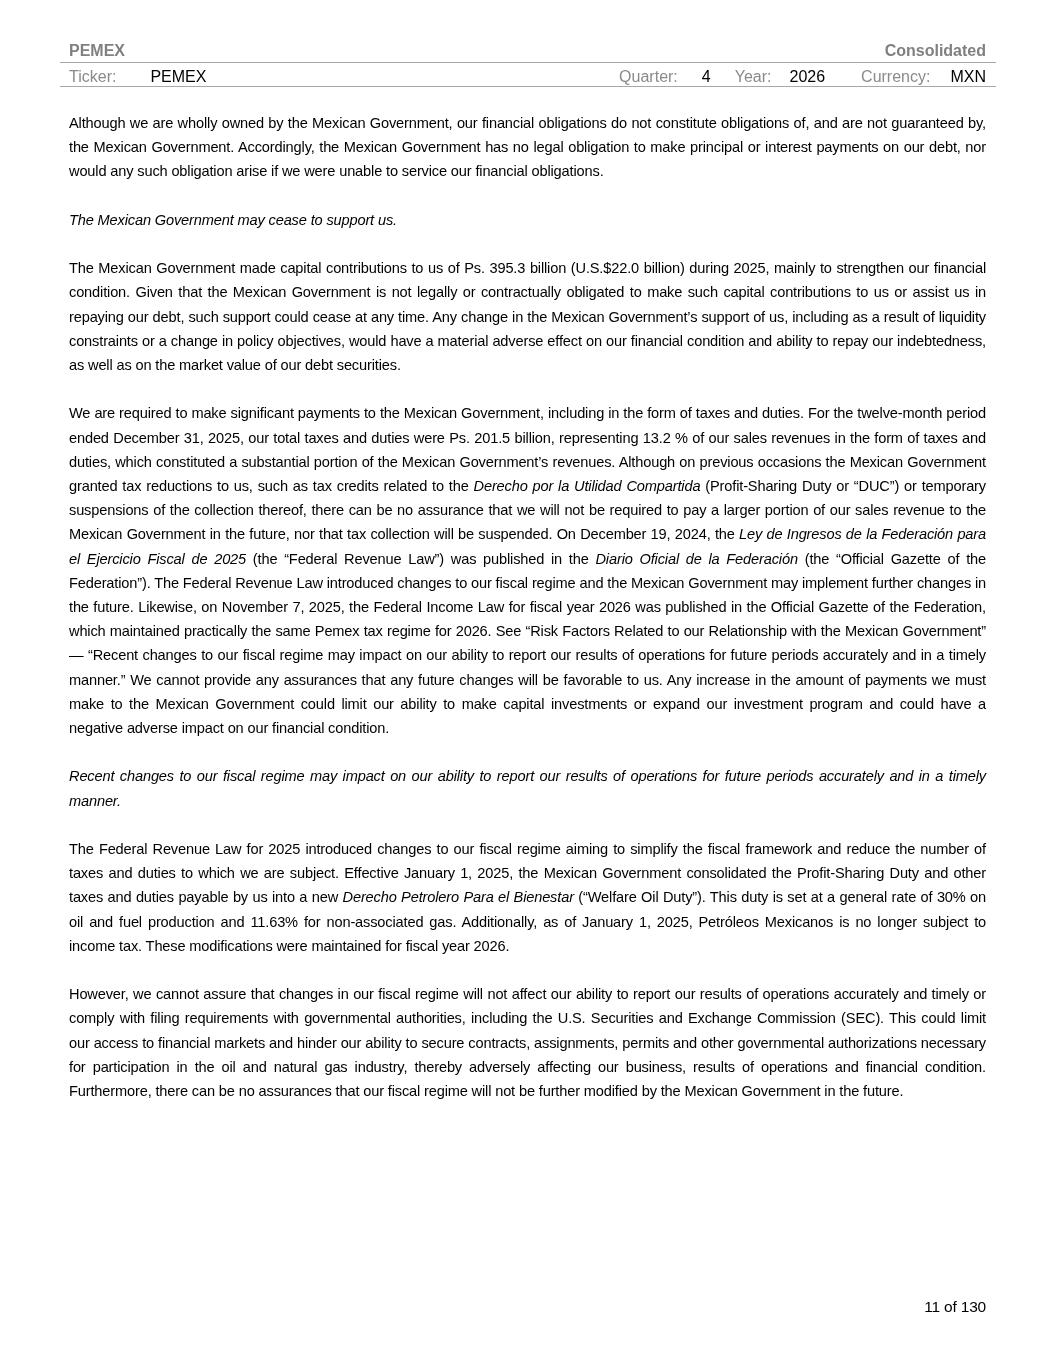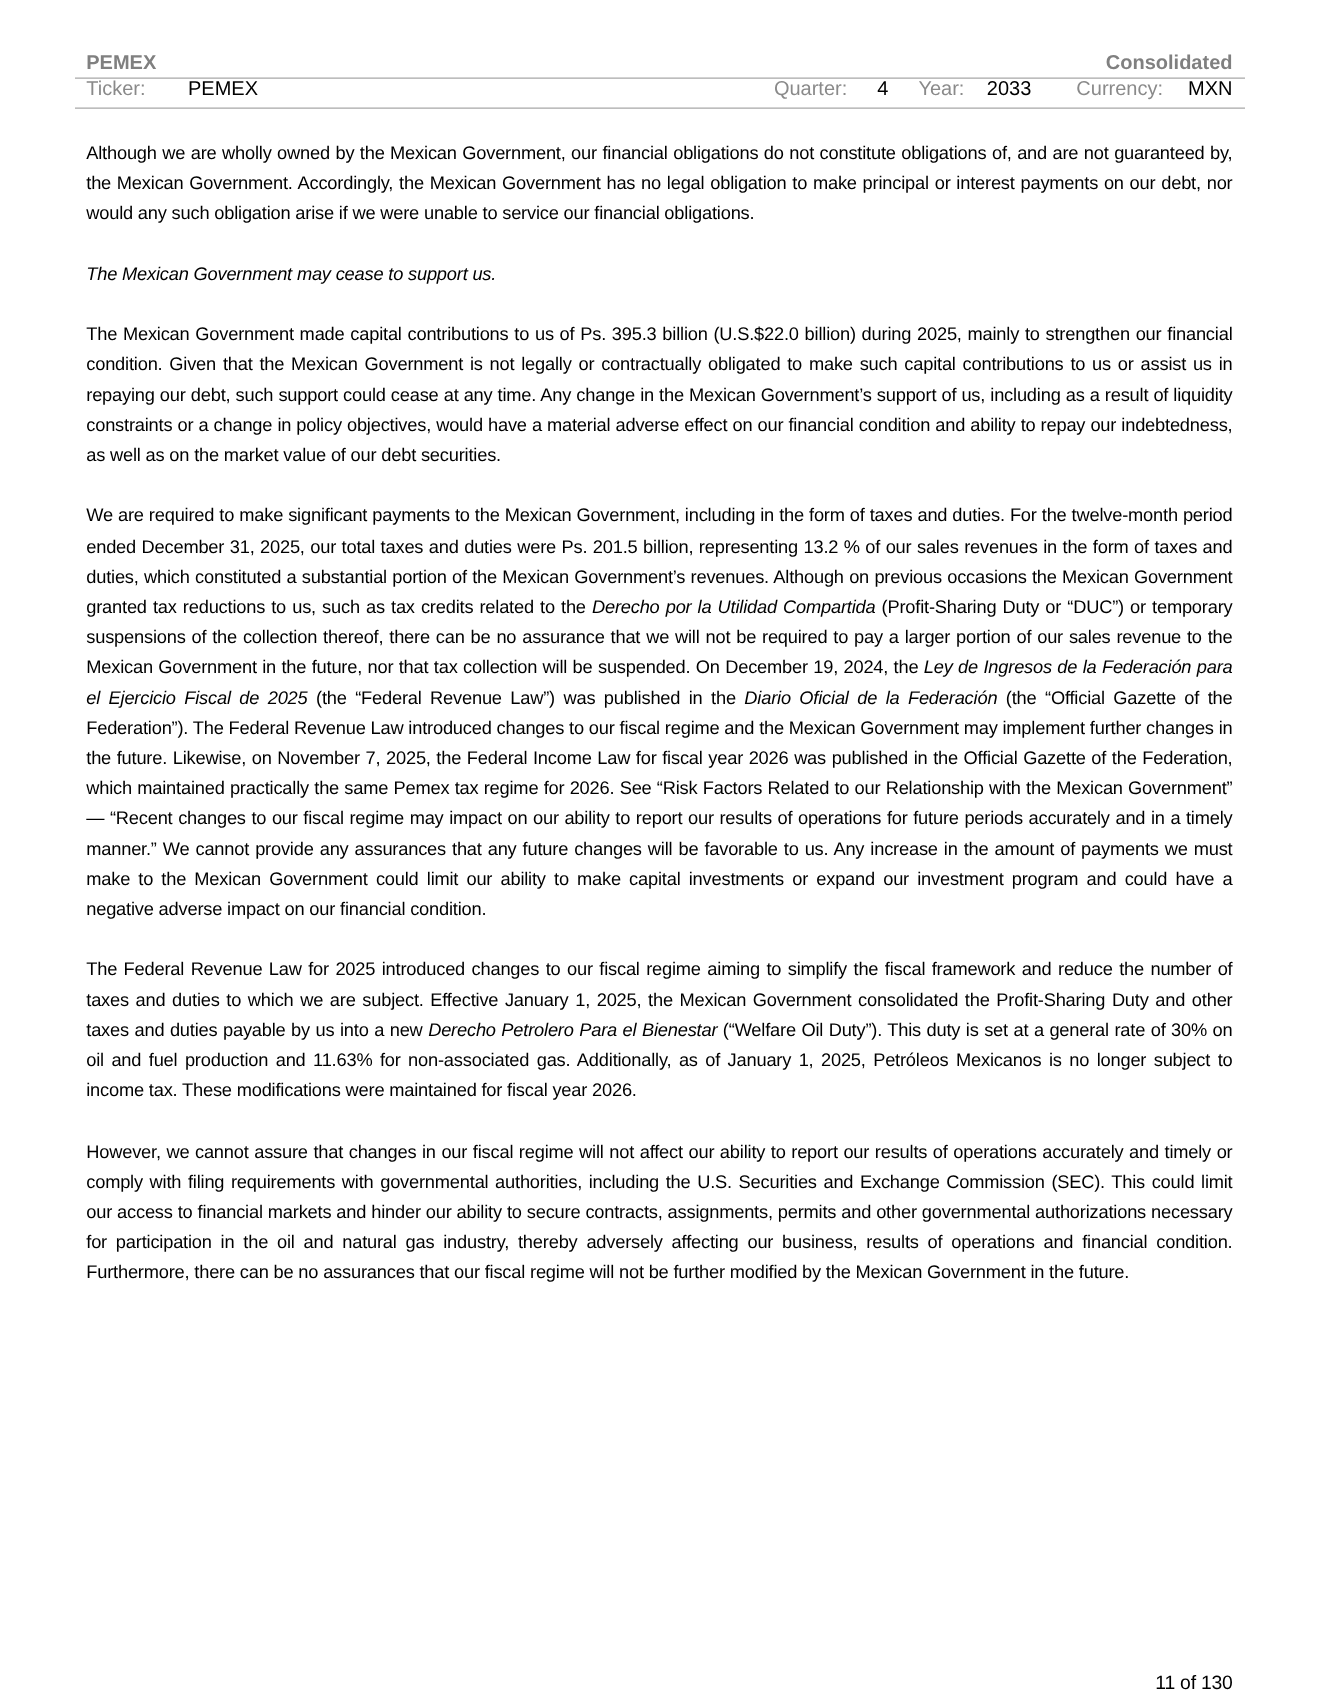--- a/index.html
+++ b/index.html
@@ -28,21 +28,21 @@
       align-items: flex-end;
       padding: 0 10px 2px 9px;
       border-bottom: 1px solid #a8a8a8;
       font-weight: bold;
       font-size: 16px;
       color: #808080;
     }
     .header-meta {
       height: 23px;
       display: flex;
-      align-items: flex-start;
+      align-items: flex-end;
       padding: 0 10px 0 9px;
       border-bottom: 1px solid #a8a8a8;
       font-size: 16px;
     }
     .meta-label { color: #8a8a8a; }
     .meta-value { color: #000; }
     .ticker-value { margin-left: 34px; }
     .meta-spacer { flex: 1; }
     .q-value { margin-left: 24px; }
     .y-label { margin-left: 24px; }
@@ -70,46 +70,46 @@
     }
     .content i { font-style: italic; }
 
     .page-num {
       position: absolute;
       right: 69px;
       top: 1298px;
       font-size: 15.5px;
       font-family: "Liberation Sans", sans-serif;
       letter-spacing: -0.2px;
-      margin-top: 40px;
     }
   </style>
 </head>
 <body>
 
 <div class="header">
   <div class="header-top">
     <span>PEMEX</span>
     <span>Consolidated</span>
   </div>
   <div class="header-meta">
     <span class="meta-label">Ticker:</span>
     <span class="meta-value ticker-value">PEMEX</span>
     <span class="meta-spacer"></span>
     <span class="meta-label">Quarter:</span>
     <span class="meta-value q-value">4</span>
     <span class="meta-label y-label">Year:</span>
-    <span class="meta-value y-value">2033</span>
+    <span class="meta-value y-value">2026</span>
     <span class="meta-label c-label">Currency:</span>
     <span class="meta-value c-value">MXN</span>
   </div>
 </div>
 
 <div class="content">
   <p>Although we are wholly owned by the Mexican Government, our financial obligations do not constitute obligations of, and are not guaranteed by, the Mexican Government. Accordingly, the Mexican Government has no legal obligation to make principal or interest payments on our debt, nor would any such obligation arise if we were unable to service our financial obligations.</p>
   <p class="heading">The Mexican Government may cease to support us.</p>
   <p>The Mexican Government made capital contributions to us of Ps. 395.3 billion (U.S.$22.0 billion) during 2025, mainly to strengthen our financial condition. Given that the Mexican Government is not legally or contractually obligated to make such capital contributions to us or assist us in repaying our debt, such support could cease at any time. Any change in the Mexican Government’s support of us, including as a result of liquidity constraints or a change in policy objectives, would have a material adverse effect on our financial condition and ability to repay our indebtedness, as well as on the market value of our debt securities.</p>
   <p><span>We are required to make significant payments to the Mexican Government, including in the form of taxes and duties. For the twelve-month period ended December 31, 2025, our total taxes and duties were Ps. 201.5 billion, representing 13.2 % of our sales revenues in the form of taxes and duties, which constituted a substantial portion of the Mexican Government’s revenues. Although on previous occasions the Mexican Government granted tax reductions to us, such as tax credits related to the </span><i>Derecho por la Utilidad Compartida</i><span> (Profit-Sharing Duty or “DUC”) or temporary suspensions of the collection thereof, there can be no assurance that we will not be required to pay a larger portion of our sales revenue to the Mexican Government in the future, nor that tax collection will be suspended. On December 19, 2024, the </span><i>Ley de Ingresos de la Federación para el Ejercicio Fiscal de 2025</i><span> (the “Federal Revenue Law”) was published in the </span><i>Diario Oficial de la Federación</i><span> (the “Official Gazette of the Federation”). The Federal Revenue Law introduced changes to our fiscal regime and the Mexican Government may implement further changes in the future. Likewise, on November 7, 2025, the Federal Income Law for fiscal year 2026 was published in the Official Gazette of the Federation, which maintained practically the same Pemex tax regime for 2026. See “Risk Factors Related to our Relationship with the Mexican Government” — “Recent changes to our fiscal regime may impact on our ability to report our results of operations for future periods accurately and in a timely manner.” We cannot provide any assurances that any future changes will be favorable to us. Any increase in the amount of payments we must make to the Mexican Government could limit our ability to make capital investments or expand our investment program and could have a negative adverse impact on our financial condition.</span></p>
+  <p class="heading">Recent changes to our fiscal regime may impact on our ability to report our results of operations for future periods accurately and in a timely manner.</p>
   <p><span>The Federal Revenue Law for 2025 introduced changes to our fiscal regime aiming to simplify the fiscal framework and reduce the number of taxes and duties to which we are subject. Effective January 1, 2025, the Mexican Government consolidated the Profit-Sharing Duty and other taxes and duties payable by us into a new </span><i>Derecho Petrolero Para el Bienestar</i><span> (“Welfare Oil Duty”). This duty is set at a general rate of 30% on oil and fuel production and 11.63% for non-associated gas. Additionally, as of January 1, 2025, Petróleos Mexicanos is no longer subject to income tax. These modifications were maintained for fiscal year 2026.</span></p>
   <p>However, we cannot assure that changes in our fiscal regime will not affect our ability to report our results of operations accurately and timely or comply with filing requirements with governmental authorities, including the U.S. Securities and Exchange Commission (SEC). This could limit our access to financial markets and hinder our ability to secure contracts, assignments, permits and other governmental authorizations necessary for participation in the oil and natural gas industry, thereby adversely affecting our business, results of operations and financial condition. Furthermore, there can be no assurances that our fiscal regime will not be further modified by the Mexican Government in the future.</p>
 </div>
 
 <div class="page-num">11 of 130</div>
 
 </body></html>

